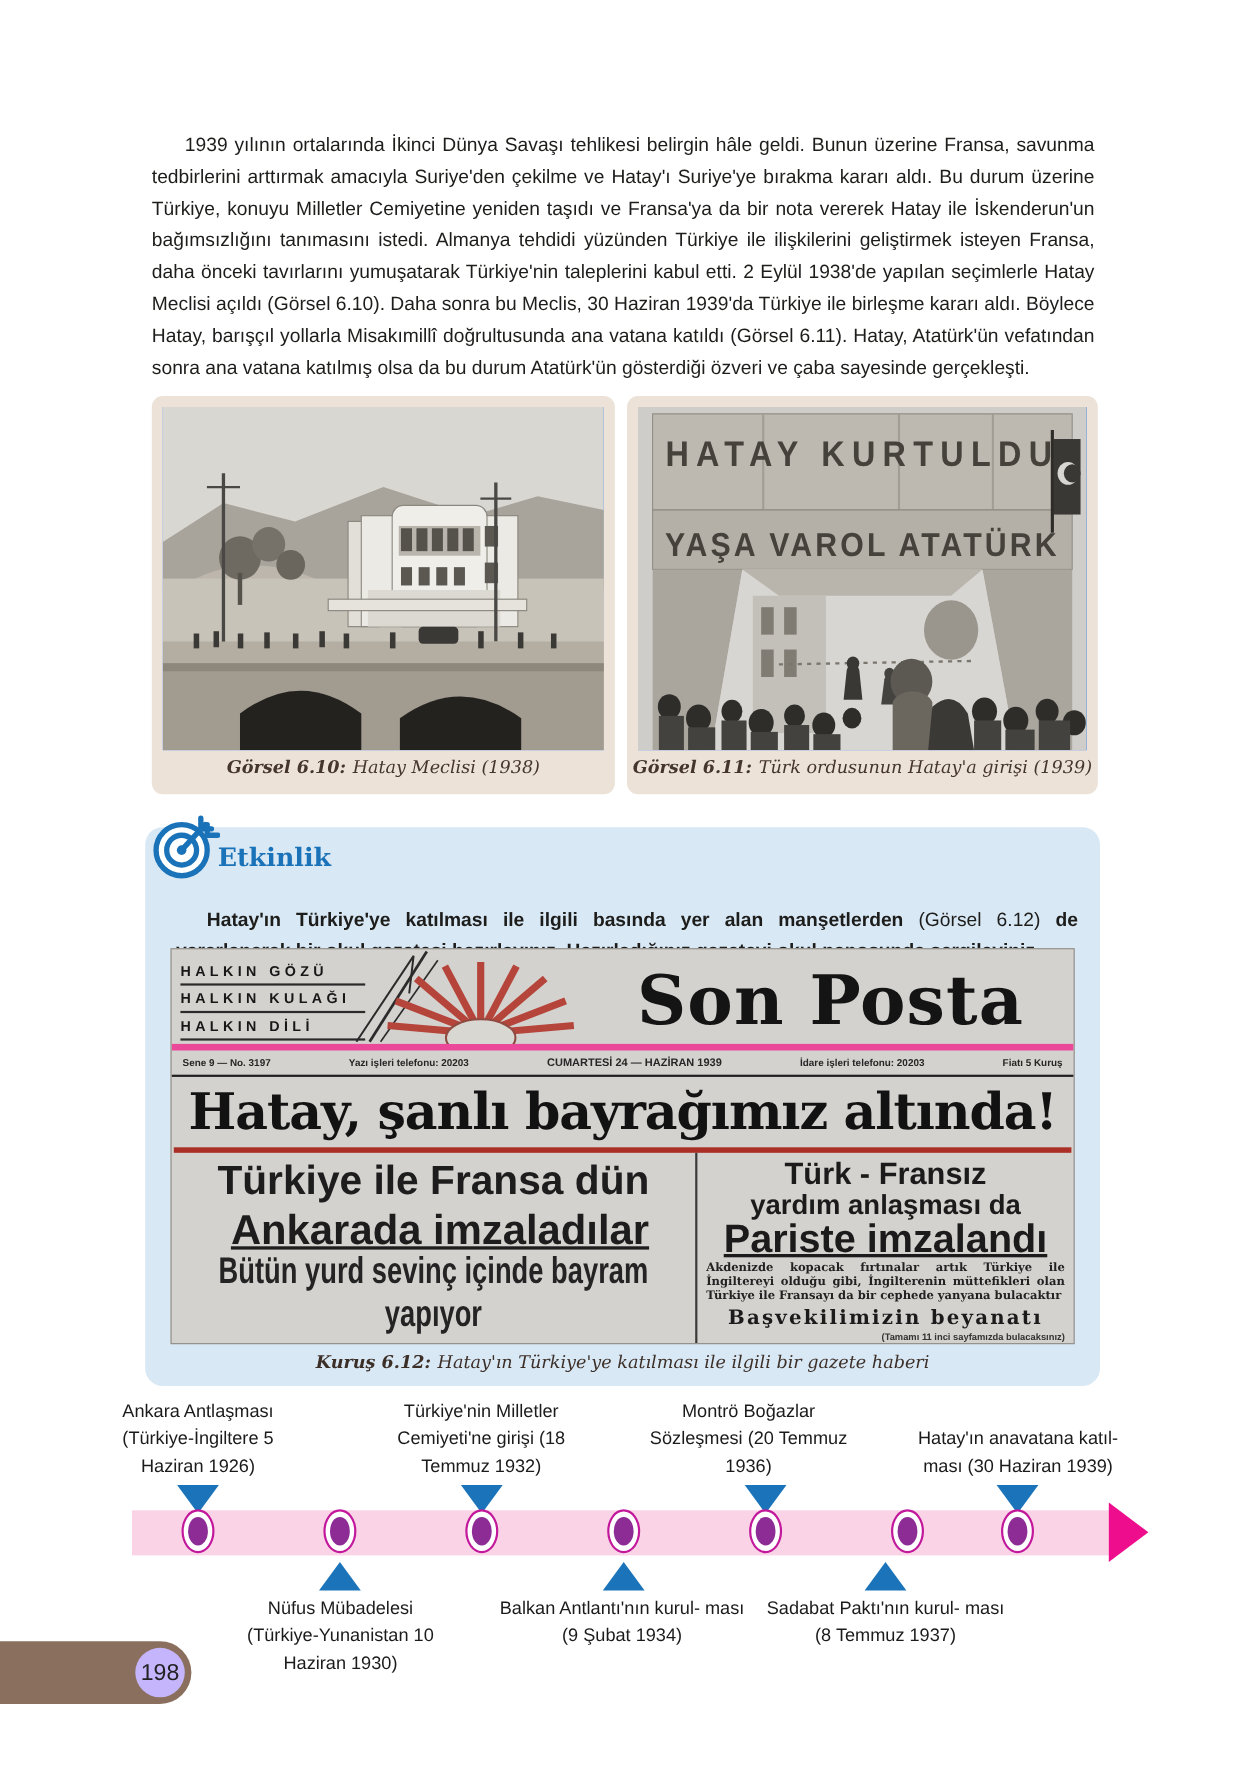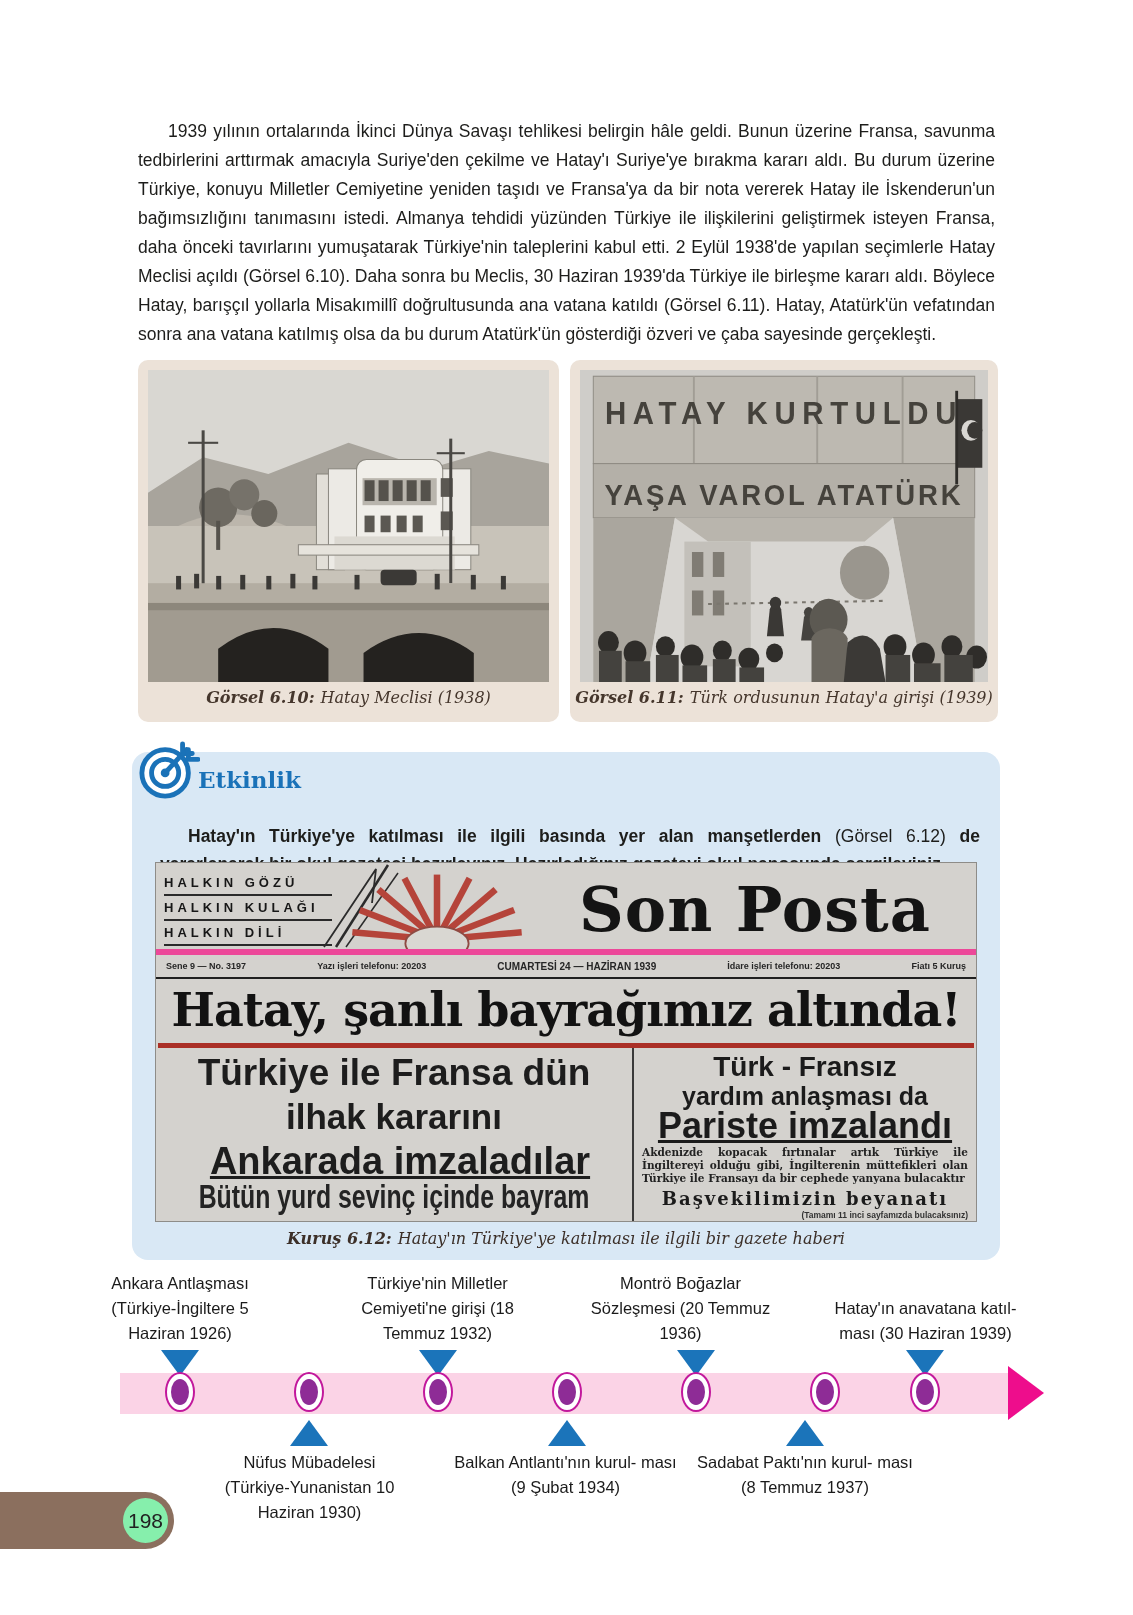--- a/index.html
+++ b/index.html
@@ -79,21 +79,21 @@
   .node{position:absolute;top:-1px;width:30px;height:40px;border-radius:50%;background:#ffffff;
         border:2px solid #c2189c;box-sizing:border-box;display:flex;align-items:center;justify-content:center;}
   .node .dot{width:18px;height:26px;border-radius:50%;background:#8e2c96;}
   .tl-arrow{position:absolute;left:1008px;top:1366px;width:0;height:0;border-top:27px solid transparent;
             border-bottom:27px solid transparent;border-left:36px solid #ee0d8c;}
 
   
   .pill{position:absolute;left:0;top:1492px;width:174px;height:57px;background:#8b6f5e;
         border-radius:0 29px 29px 0;}
   .pill .num{position:absolute;right:6px;top:6px;width:45px;height:45px;border-radius:50%;
-             background:#86efac;display:flex;align-items:center;justify-content:center;
+             background:#c4b5fd;display:flex;align-items:center;justify-content:center;
              font-size:21px;color:#222;margin-left:15px;}
   .photo-text{font-family:"Liberation Sans",sans-serif;font-weight:bold;fill:#45423c;}
 </style>
 </head>
 <body>
 
 <div class="page">
 
   <p class="intro">1939 yılının ortalarında İkinci Dünya Savaşı tehlikesi belirgin hâle geldi. Bunun üzerine Fransa, savunma tedbirlerini arttırmak amacıyla Suriye'den çekilme ve Hatay'ı Suriye'ye bırakma kararı aldı. Bu durum üzerine Türkiye, konuyu Milletler Cemiyetine yeniden taşıdı ve Fransa'ya da bir nota vererek Hatay ile İskenderun'un bağımsızlığını tanımasını istedi. Almanya tehdidi yüzünden Türkiye ile ilişkilerini geliştirmek isteyen Fransa, daha önceki tavırlarını yumuşatarak Türkiye'nin taleplerini kabul etti. 2 Eylül 1938'de yapılan seçimlerle Hatay Meclisi açıldı (Görsel 6.10). Daha sonra bu Meclis, 30 Haziran 1939'da Türkiye ile birleşme kararı aldı. Böylece Hatay, barışçıl yollarla Misakımillî doğrultusunda ana vatana katıldı (Görsel 6.11). Hatay, Atatürk'ün vefatından sonra ana vatana katılmış olsa da bu durum Atatürk'ün gösterdiği özveri ve çaba sayesinde gerçekleşti.</p>
 
@@ -268,21 +268,20 @@
         <span>Yazı işleri telefonu: 20203</span>
         <span class="date">CUMARTESİ 24 — HAZİRAN 1939</span>
         <span>İdare işleri telefonu: 20203</span>
         <span>Fiatı 5 Kuruş</span>
       </div>
       <div class="p-headline">Hatay, şanlı bayrağımız altında!</div>
       <div class="p-rule"></div>
       <div class="p-cols">
         <div class="p-left">
           <div class="pl1">Türkiye ile Fransa dün</div>
-          <div class="pl2">ilhak kararını</div>
           <div class="pl3">Ankarada imzaladılar</div>
           <div class="pl4"><span>Bütün yurd sevinç içinde bayram yapıyor</span></div>
         </div>
         <div class="p-right">
           <div class="pr1">Türk - Fransız</div>
           <div class="pr2">yardım anlaşması da</div>
           <div class="pr3">Pariste imzalandı</div>
           <div class="pr-body">Akdenizde kopacak fırtınalar artık Türkiye ile İngiltereyi olduğu gibi, İngilterenin müttefikleri olan Türkiye ile Fransayı da bir cephede yanyana bulacaktır</div>
           <div class="pr-sub">Başvekilimizin beyanatı</div>
           <div class="pr-note">(Tamamı 11 inci sayfamızda bulacaksınız)</div>

